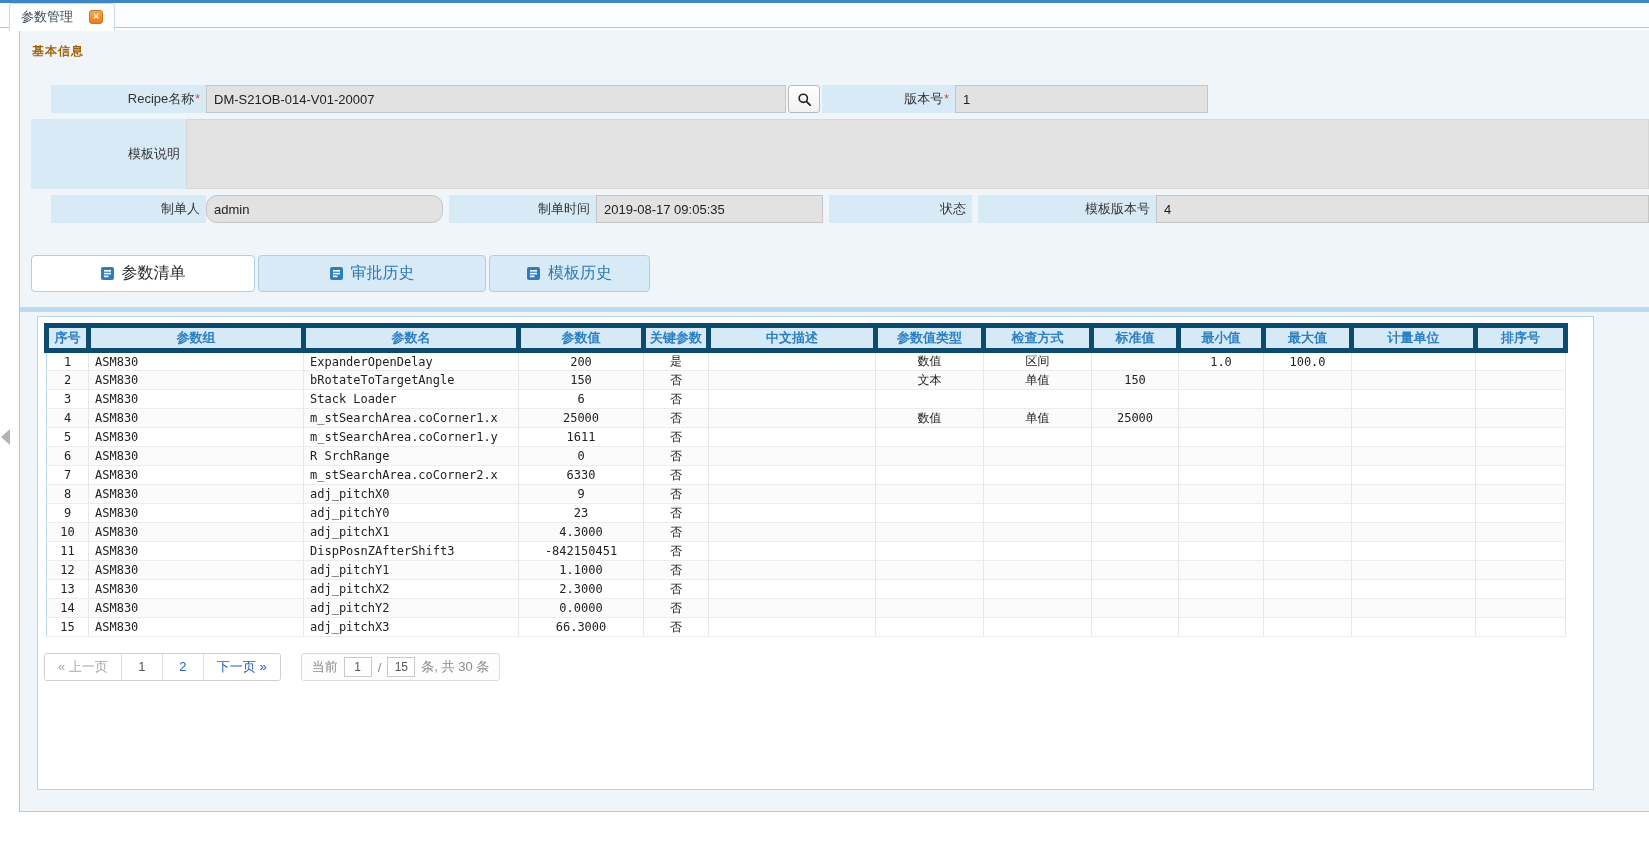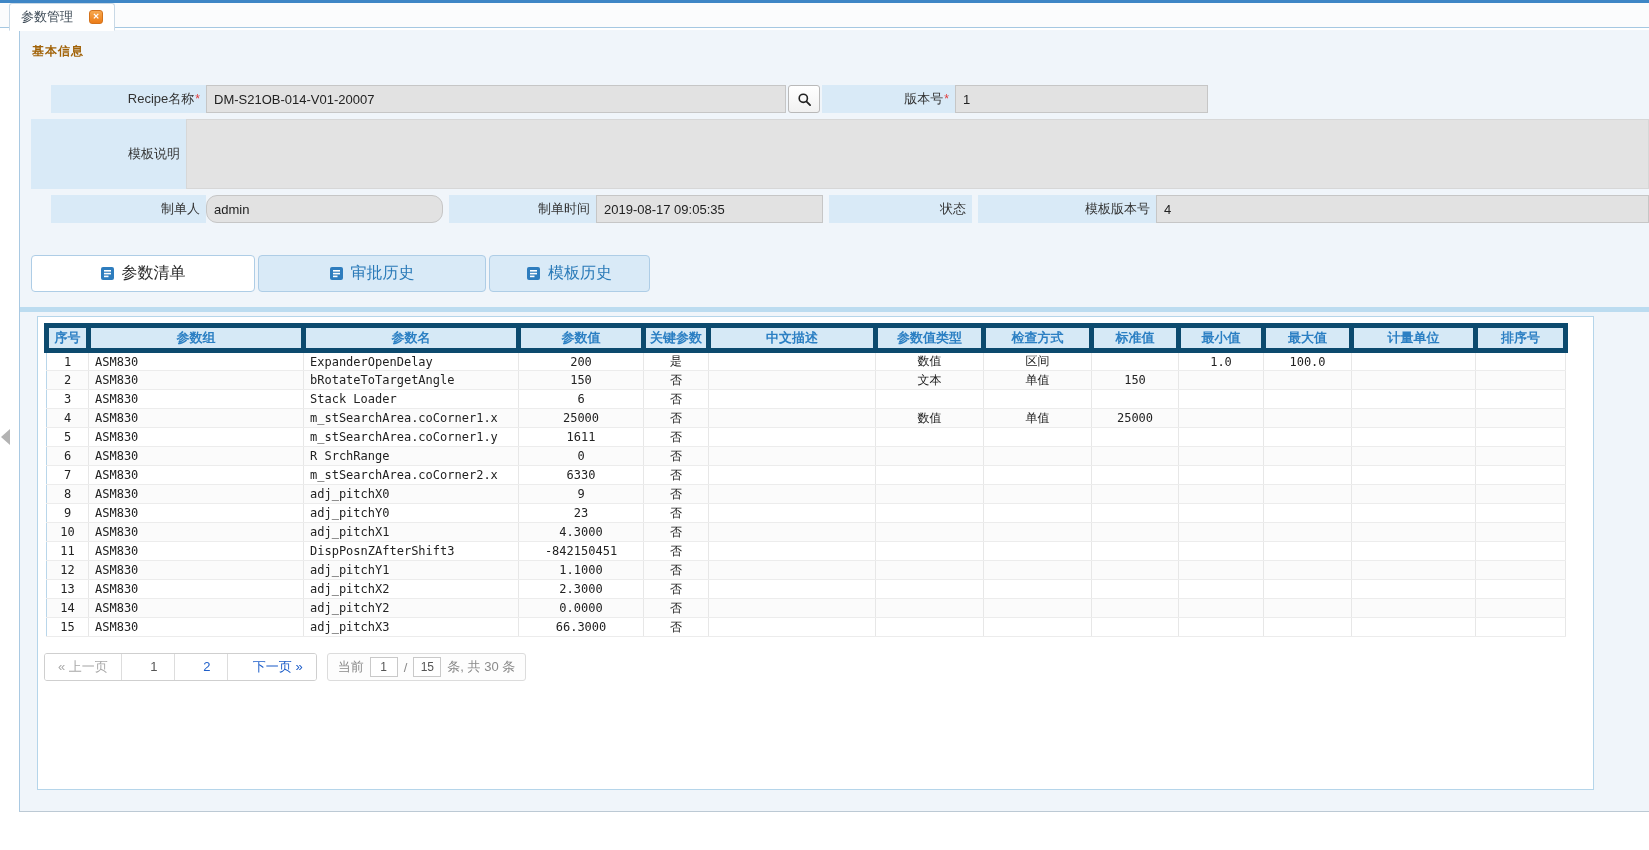--- a/index.html
+++ b/index.html
@@ -68,29 +68,29 @@
   table.grid th{height:25px;background:#d6e9f6;color:#2b7fc3;font-size:13px;font-weight:bold;
     border:5px solid #0c4a6e;white-space:nowrap;overflow:hidden;padding:0 4px;box-sizing:border-box;}
   table.grid td{height:19px;font-size:12px;color:#222;font-family:"DejaVu Sans Mono",monospace;
     border-right:1px solid #e7e7e7;border-bottom:1px solid #ececec;white-space:nowrap;
     overflow:hidden;padding:0 6px;box-sizing:border-box;background:#fff;}
   table.grid tr:nth-child(even) td{background:#fbfbfb;}
   td.c{text-align:center;} td.l{text-align:left;} td.r{text-align:center;padding-right:10px;}
 
   
   .pager{position:absolute;left:6px;top:336px;display:flex;align-items:center;font-size:13px;color:#666;}
-  .pg-group{display:flex;border:1px solid #cfcfcf;border-radius:3px;overflow:hidden;background:#fff;height:28px;box-sizing:border-box;gap:12px;}
+  .pg-group{display:flex;border:1px solid #cfcfcf;border-radius:3px;overflow:hidden;background:#fff;height:28px;box-sizing:border-box;}
   .pg-btn{padding:0 13px;line-height:26px;border-right:1px solid #dddddd;cursor:pointer;background:#fff;}
   .pg-btn:last-child{border-right:none;}
   .pg-prev{color:#a9a9a9;}
   .pg-page{color:#555;min-width:14px;text-align:center;}
   .pg-page.link{color:#1f5fc9;}
   .pg-next{color:#1f5fc9;}
   .pg-info{display:flex;align-items:center;border:1px solid #dcdcdc;border-radius:3px;height:28px;
-    box-sizing:border-box;margin-left:10px;padding:12px 10px;color:#8a8a8a;background:#fdfdfd;justify-content:center;}
+    box-sizing:border-box;margin-left:20px;padding:12px 10px;color:#8a8a8a;background:#fdfdfd;justify-content:center;}
   .pg-info input{width:26px;height:18px;border:1px solid #c9c9c9;background:#fff;text-align:center;
     font-size:12px;color:#555;margin:0 6px;padding:0;font-family:"Liberation Sans",sans-serif;}
 </style>
 </head>
 <body>
 
 <div class="top-bar"></div>
 <div class="top-tab">
   <span class="top-tab-label">参数管理</span>
   <span class="tab-close"></span>

